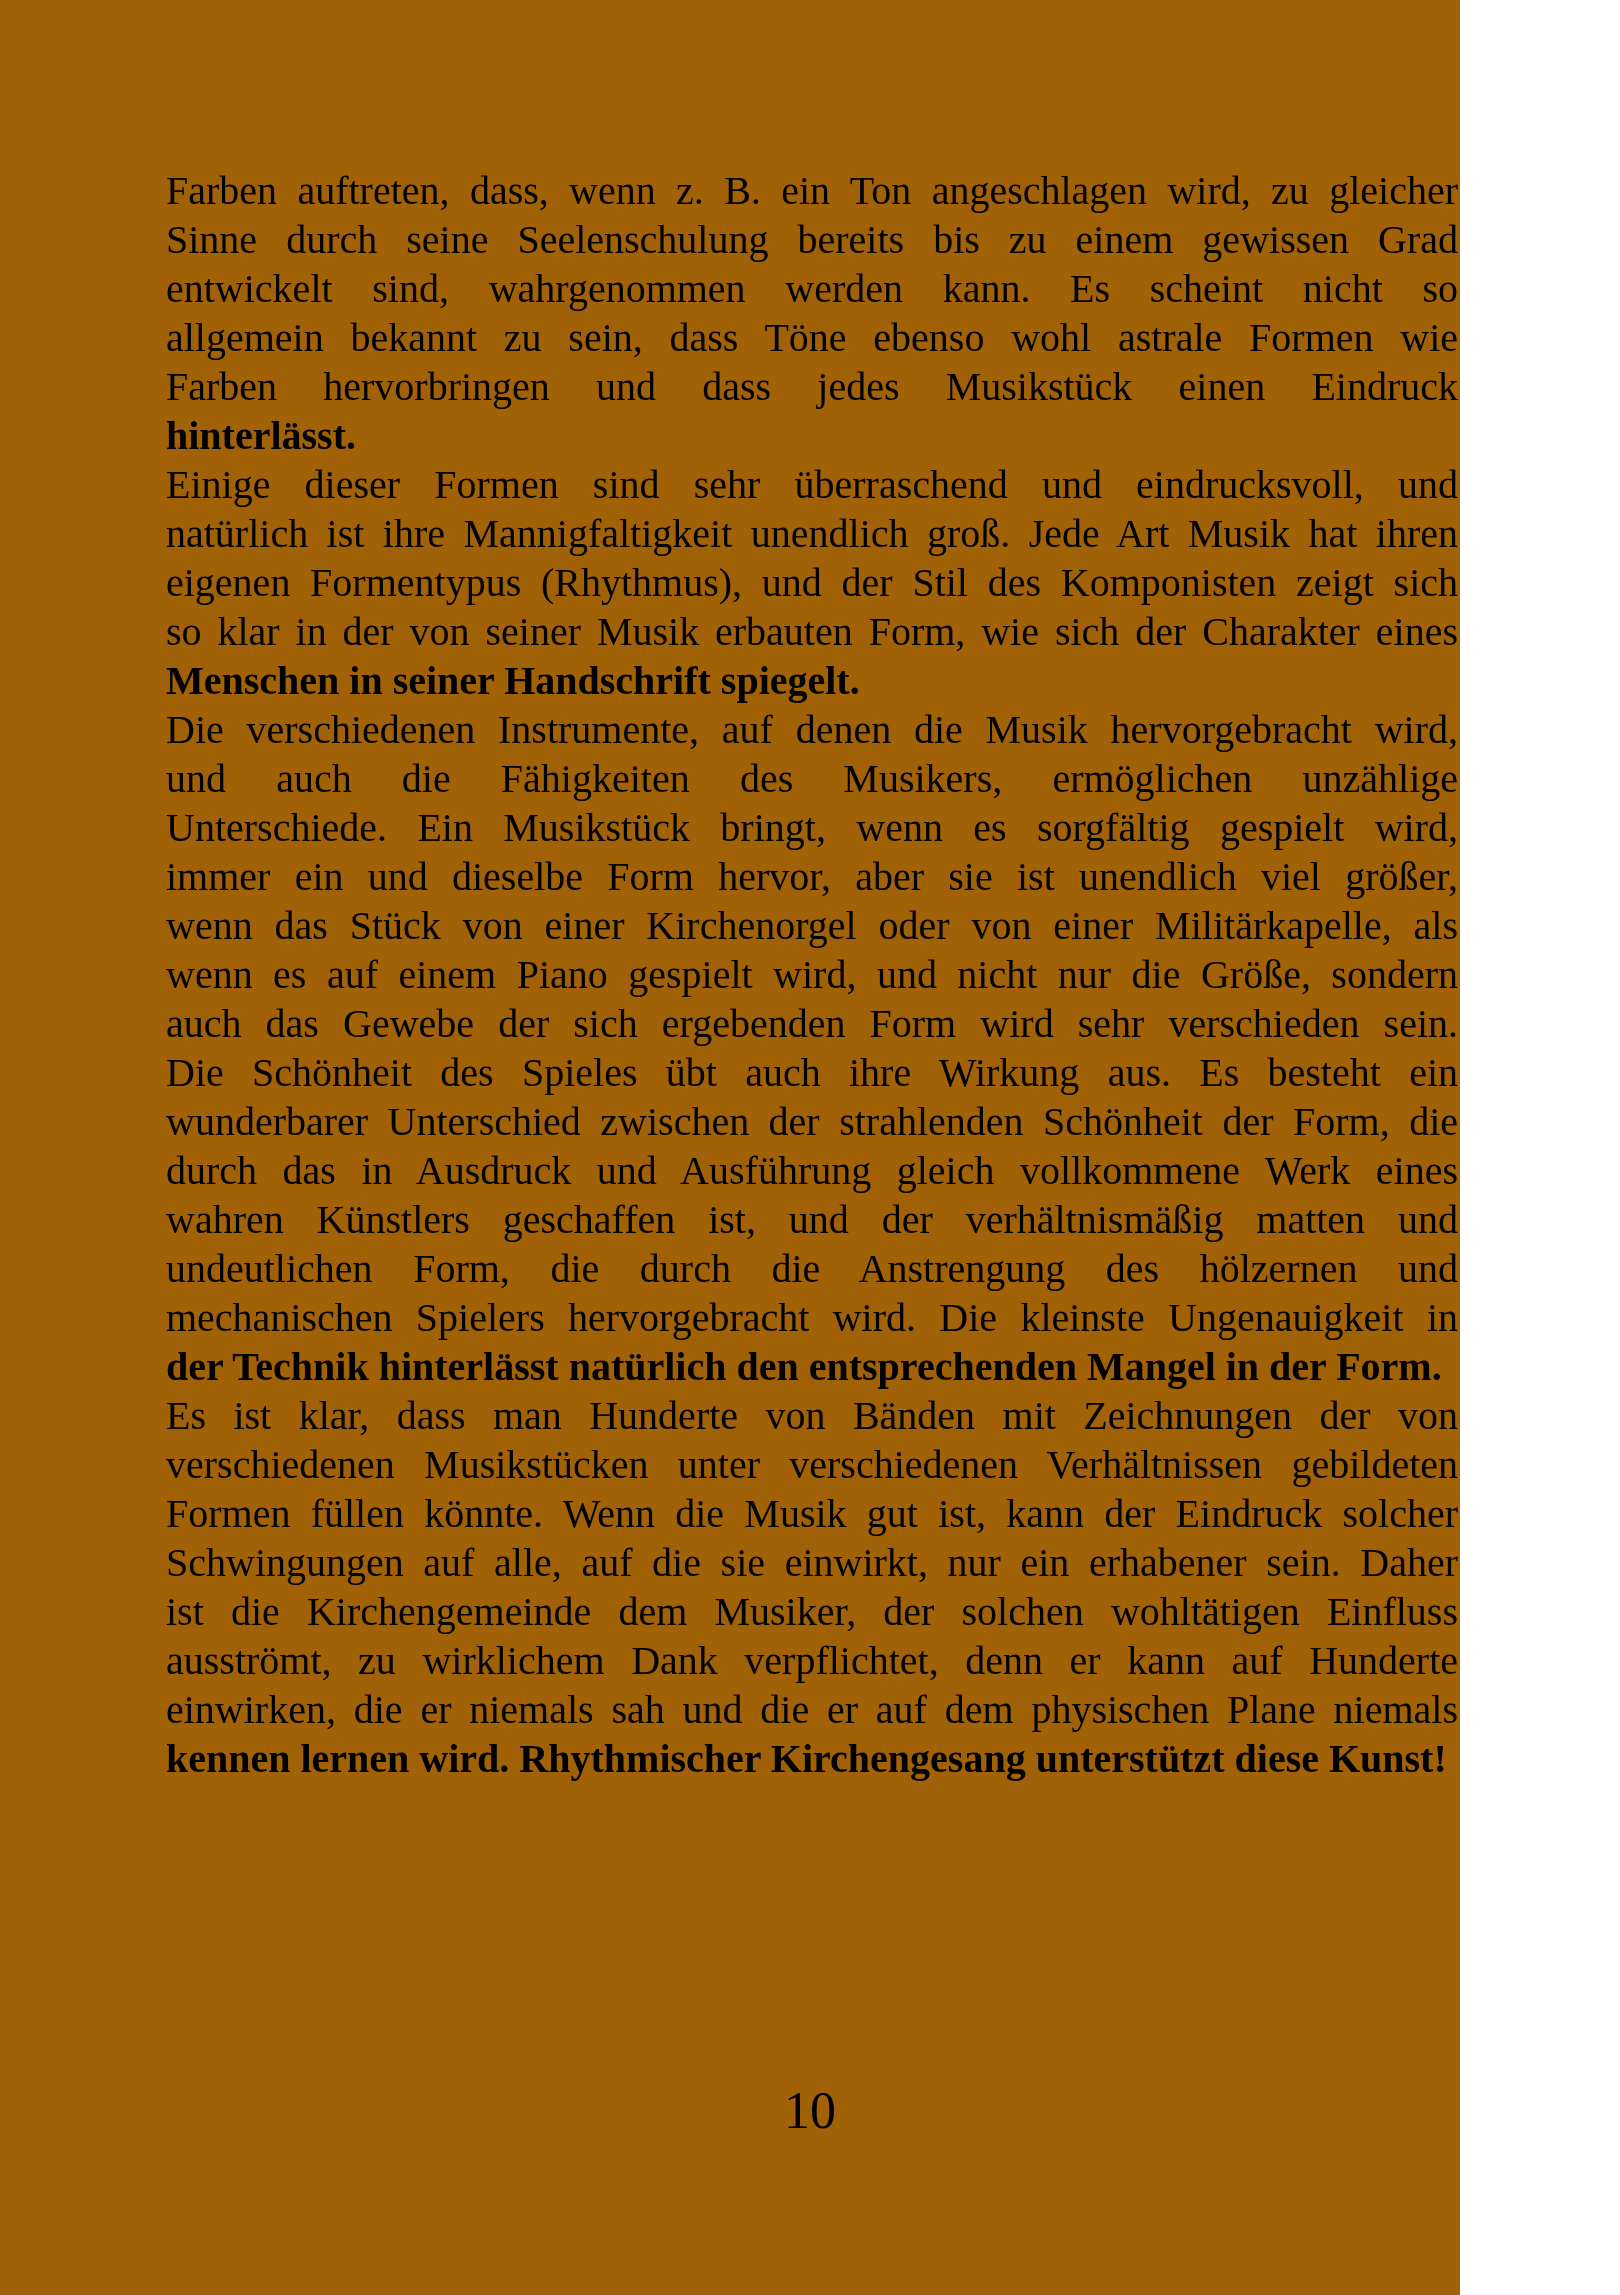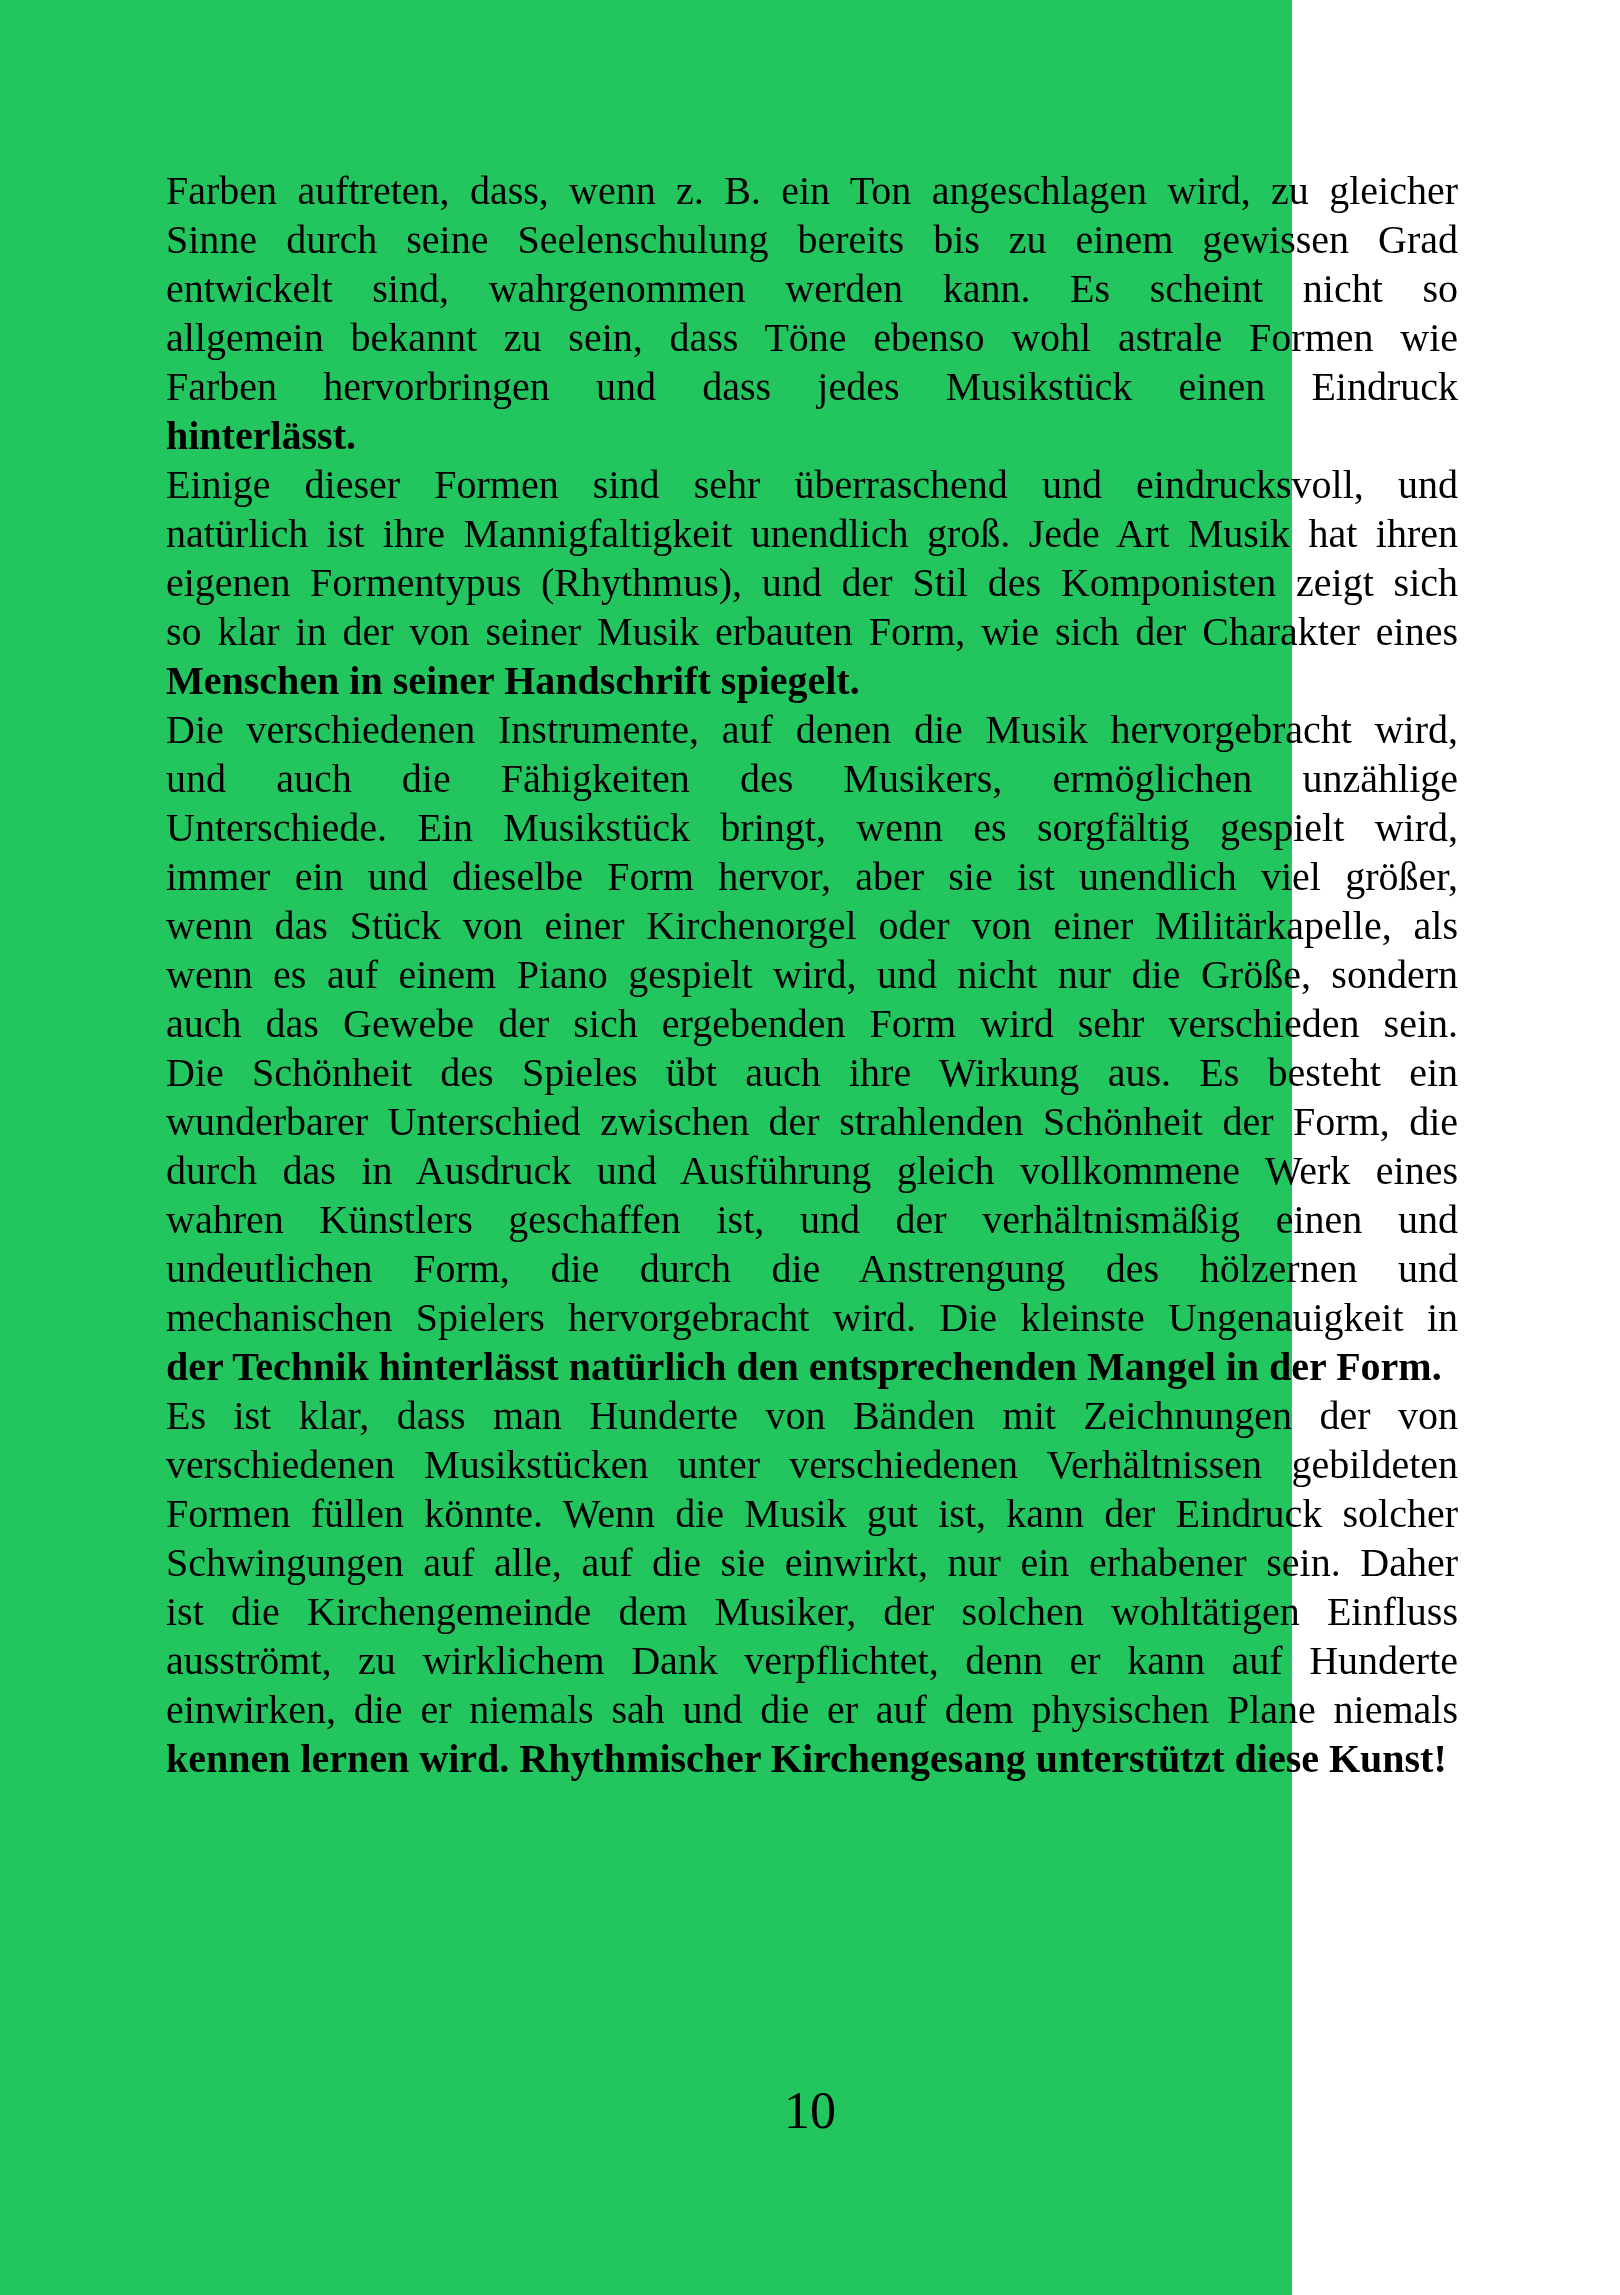--- a/index.html
+++ b/index.html
@@ -11,23 +11,23 @@
     width: 1620px;
     height: 2295px;
     position: relative;
     overflow: hidden;
     font-family: "Liberation Serif", "DejaVu Serif", serif;
     color: #000000;
   }
   .page {
     position: absolute;
     left: 0; top: 0;
-    width: 1292px;
+    width: 1460px;
     height: 2295px;
-    background: #22c55e;
+    background: #a16207;
   }
   .body-text {
     position: absolute;
     left: 166px;
     top: 166px;
     width: 1292px;
   }
   .paragraph {
     margin: 0;
   }
@@ -82,21 +82,21 @@
       <span class="line">Die verschiedenen Instrumente, auf denen die Musik hervorgebracht wird,</span>
       <span class="line">und auch die Fähigkeiten des Musikers, ermöglichen unzählige</span>
       <span class="line">Unterschiede. Ein Musikstück bringt, wenn es sorgfältig gespielt wird,</span>
       <span class="line">immer ein und dieselbe Form hervor, aber sie ist unendlich viel größer,</span>
       <span class="line">wenn das Stück von einer Kirchenorgel oder von einer Militärkapelle, als</span>
       <span class="line">wenn es auf einem Piano gespielt wird, und nicht nur die Größe, sondern</span>
       <span class="line">auch das Gewebe der sich ergebenden Form wird sehr verschieden sein.</span>
       <span class="line">Die Schönheit des Spieles übt auch ihre Wirkung aus. Es besteht ein</span>
       <span class="line">wunderbarer Unterschied zwischen der strahlenden Schönheit der Form, die</span>
       <span class="line">durch das in Ausdruck und Ausführung gleich vollkommene Werk eines</span>
-      <span class="line">wahren Künstlers geschaffen ist, und der verhältnismäßig einen und</span>
+      <span class="line">wahren Künstlers geschaffen ist, und der verhältnismäßig matten und</span>
       <span class="line">undeutlichen Form, die durch die Anstrengung des hölzernen und</span>
       <span class="line">mechanischen Spielers hervorgebracht wird. Die kleinste Ungenauigkeit in</span>
       <span class="line last">der Technik hinterlässt natürlich den entsprechenden Mangel in der Form.</span>
     </p>
 
     <p class="paragraph">
       <span class="line">Es ist klar, dass man Hunderte von Bänden mit Zeichnungen der von</span>
       <span class="line">verschiedenen Musikstücken unter verschiedenen Verhältnissen gebildeten</span>
       <span class="line">Formen füllen könnte. Wenn die Musik gut ist, kann der Eindruck solcher</span>
       <span class="line">Schwingungen auf alle, auf die sie einwirkt, nur ein erhabener sein. Daher</span>

